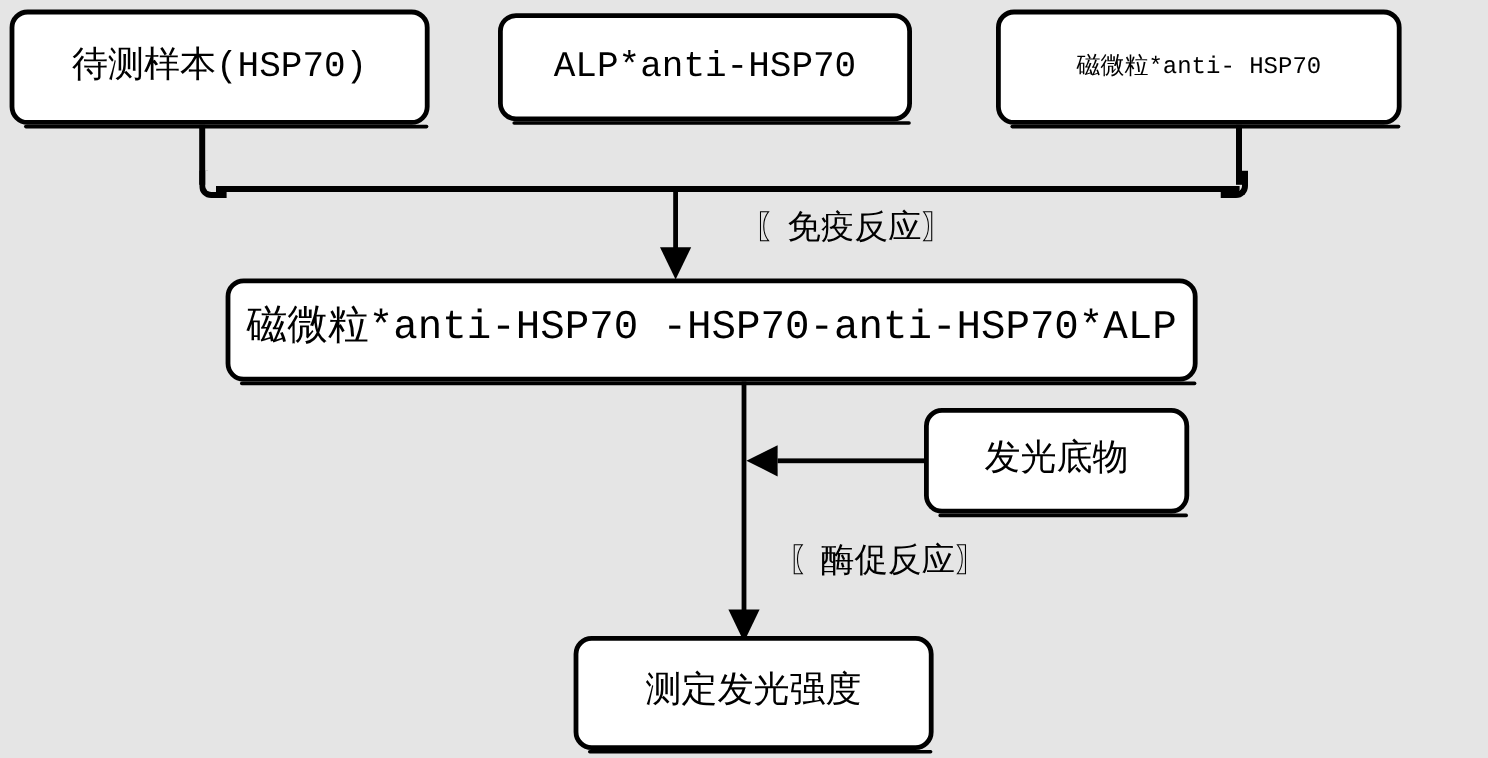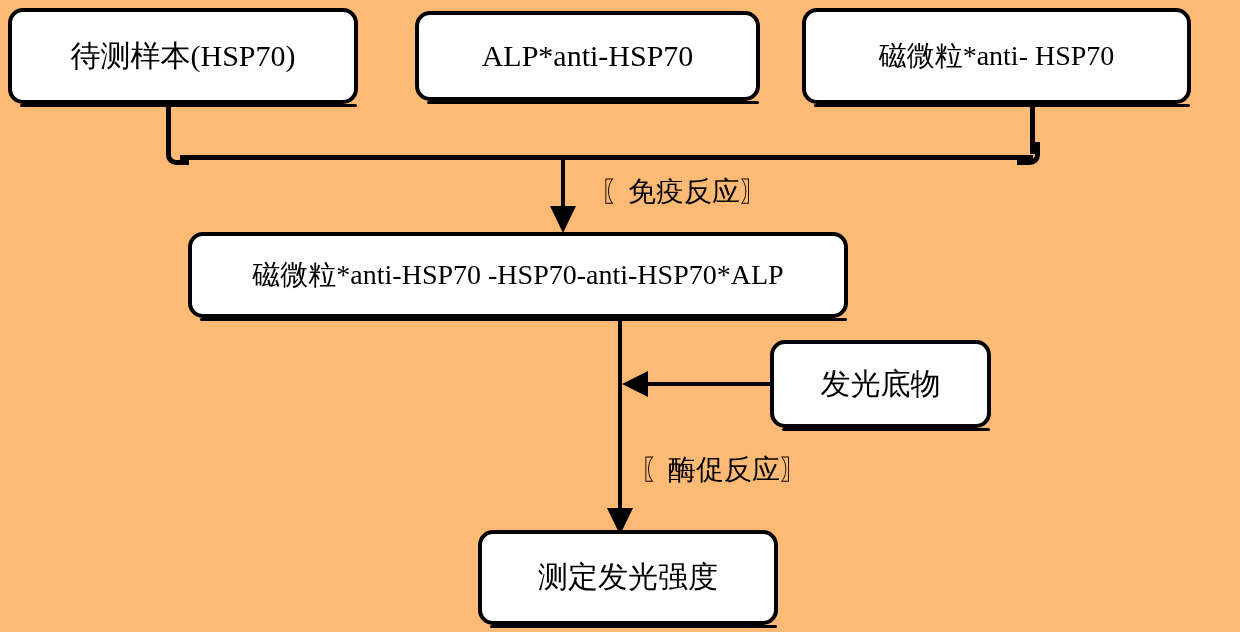--- a/index.html
+++ b/index.html
@@ -4,23 +4,23 @@
 <style>
   html, body {
     margin: 0;
     padding: 0;
     background: #ffffff;
   }
   #canvas {
     position: relative;
     width: 1240px;
     height: 632px;
-    background: #fdba74;
+    background: #e5e5e5;
     overflow: hidden;
-    font-family: Liberation Serif, serif;
+    font-family: Liberation Mono, monospace;
     color: #000000;
   }
 
   
   .node {
     position: absolute;
     box-sizing: border-box;
     background: #ffffff;
     border: 4px solid #000000;
     border-radius: 15px;
@@ -40,22 +40,22 @@
     right: -3px;
     bottom: -7px;
     height: 3px;
     background: #000000;
     border-radius: 2px;
     z-index: -1;
   }
 
   #node-sample      { left: 8px;   top: 8px;   width: 350px; height: 96px;  font-size: 30px; }
   #node-alp         { left: 415px; top: 11px;  width: 345px; height: 90px;  font-size: 30px; }
-  #node-bead        { left: 802px; top: 8px;   width: 389px; height: 96px;  font-size: 28px; }
-  #node-complex     { left: 188px; top: 232px; width: 660px; height: 86px;  font-size: 28px; }
+  #node-bead        { left: 830px; top: 8px;   width: 338px; height: 96px;  font-size: 20px; }
+  #node-complex     { left: 188px; top: 232px; width: 810px; height: 86px;  font-size: 34px; }
   #node-substrate   { left: 770px; top: 340px; width: 221px; height: 88px;  font-size: 30px; }
   #node-measure     { left: 478px; top: 530px; width: 300px; height: 95px;  font-size: 30px; }
 
   
   .vline {
     position: absolute;
     width: 5px;
     background: #000000;
     z-index: 1;
   }
@@ -99,23 +99,23 @@
   }
 
   
   .edge-label {
     position: absolute;
     font-size: 28px;
     line-height: 1;
     white-space: nowrap;
     z-index: 4;
   }
-  #label-immune  { left: 600px; top: 178px; }
+  #label-immune  { left: 628px; top: 178px; }
   #label-magsep  { left: 243px; top: 358px; }
-  #label-enzyme  { left: 640px; top: 456px; }
+  #label-enzyme  { left: 656px; top: 456px; }
 </style>
 </head>
 <body>
 
 <div id="canvas">
 
   <div class="node" id="node-sample">待测样本(HSP70)</div>
 
   <div class="node" id="node-alp">ALP*anti-HSP70</div>
 

